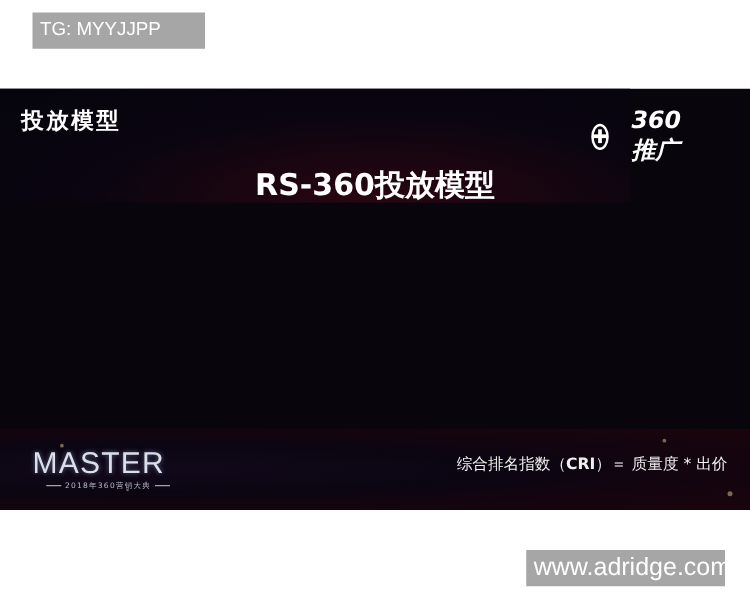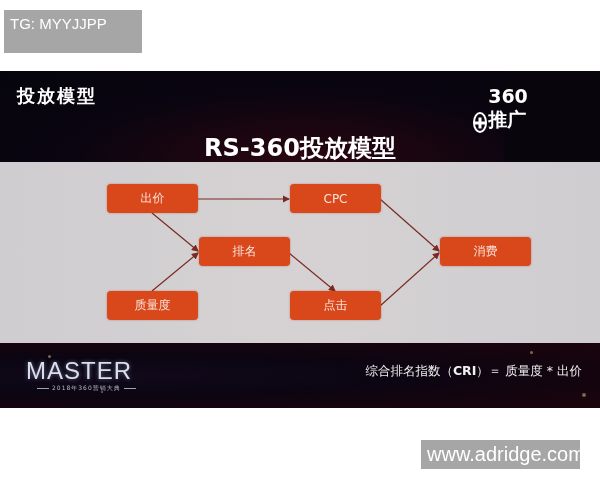--- a/index.html
+++ b/index.html
@@ -5,38 +5,39 @@
     html, body { margin:0; padding:0; }
     body {
       width:600px; height:480px; background:#ffffff; position:relative; overflow:hidden;
       font-family:"DejaVu Sans", "Liberation Sans", sans-serif;
     }
     .watermark {
       position:absolute; background:#a6a6a6; color:#ffffff;
       font-family:"Liberation Sans", sans-serif; font-size:15px; line-height:28px;
       padding:0 6px; white-space:nowrap;
     }
-    .wm-top { left:4px; top:10px; height:43px; width:126px; }
+    .wm-top { left:26px; top:10px; height:29px; width:126px; }
     .wm-bottom { left:421px; top:440px; height:29px; width:147px; font-size:20px; }
 
     .slide {
       position:absolute; left:0; top:71px; width:600px; height:337px;
       background:#08050d;
     }
     .slide-header {
       position:absolute; left:0; top:0; width:504px; height:91px;
       background: radial-gradient(ellipse at 60% 100%, #2a0610 0%, #0a0510 55%, #05040c 100%);
     }
     .section-title {
       position:absolute; left:17px; top:13px; color:#ffffff; font-weight:bold;
       font-size:18px; letter-spacing:2px;
     }
     .brand {
-      position:absolute; left:473px; top:14px; display:flex; align-items:flex-end; gap:1px;
+      position:absolute; left:473px; top:14px; display:flex; align-items:center; gap:18px;
       color:#ffffff;
+      font-style:italic;
     }
     .brand-icon {
       width:21px; height:21px; border-radius:50%; border:2px solid #ffffff; box-sizing:border-box;
       position:relative;
     }
     .brand-icon::before, .brand-icon::after {
       content:""; position:absolute; background:#ffffff; left:50%; top:50%;
       transform:translate(-50%,-50%);
     }
     .brand-icon::before { width:11px; height:3px; }
@@ -88,47 +89,20 @@
 <div class="slide">
   <div class="slide-header">
     <div class="section-title">投放模型</div>
     <div class="brand">
       <span class="brand-icon"></span>
       <span class="brand-text">360推广</span>
     </div>
     <div class="main-title">RS-360投放模型</div>
   </div>
 
-  <div class="diagram">
-    <svg class="edges" viewBox="0 0 600 181">
-      <defs>
-        <marker id="arrow" markerWidth="6" markerHeight="6" refX="5" refY="3" orient="auto">
-          <path d="M0,0 L6,3 L0,6 Z" fill="#7a2a22"></path>
-        </marker>
-      </defs>
-
-      <line x1="198" y1="37" x2="289" y2="37" stroke="#7a2a22" stroke-width="1.2" marker-end="url(#arrow)"></line>
-
-      <line x1="152" y1="51" x2="198" y2="89" stroke="#7a2a22" stroke-width="1.2" marker-end="url(#arrow)"></line>
-
-      <line x1="152" y1="129" x2="198" y2="91" stroke="#7a2a22" stroke-width="1.2" marker-end="url(#arrow)"></line>
-
-      <line x1="289" y1="91" x2="335" y2="129" stroke="#7a2a22" stroke-width="1.2" marker-end="url(#arrow)"></line>
-
-      <line x1="380" y1="37" x2="439" y2="89" stroke="#7a2a22" stroke-width="1.2" marker-end="url(#arrow)"></line>
-
-      <line x1="380" y1="144" x2="439" y2="91" stroke="#7a2a22" stroke-width="1.2" marker-end="url(#arrow)"></line>
-    </svg>
-    <div class="node" style="left:107px; top:22px;">出价</div>
-    <div class="node" style="left:107px; top:129px;">质量度</div>
-    <div class="node" style="left:199px; top:75px;">排名</div>
-    <div class="node" style="left:290px; top:22px;">CPC</div>
-    <div class="node" style="left:290px; top:129px;">点击</div>
-    <div class="node" style="left:440px; top:75px;">消费</div>
-  </div>
 
   <div class="footer">
     <span class="sparkle" style="left:48px; top:12px; width:3px; height:3px;"></span>
     <span class="sparkle" style="left:101px; top:48px; width:2px; height:2px;"></span>
     <span class="sparkle" style="left:530px; top:8px; width:3px; height:3px;"></span>
     <span class="sparkle" style="left:582px; top:50px; width:4px; height:4px;"></span>
     <div class="master-logo">MASTER</div>
     <div class="master-sub"><span>2018年360营销大典</span></div>
     <div class="formula">
       <span>综合排名指数（</span><b>CRI</b><span>）＝ 质量度 * 出价</span>

